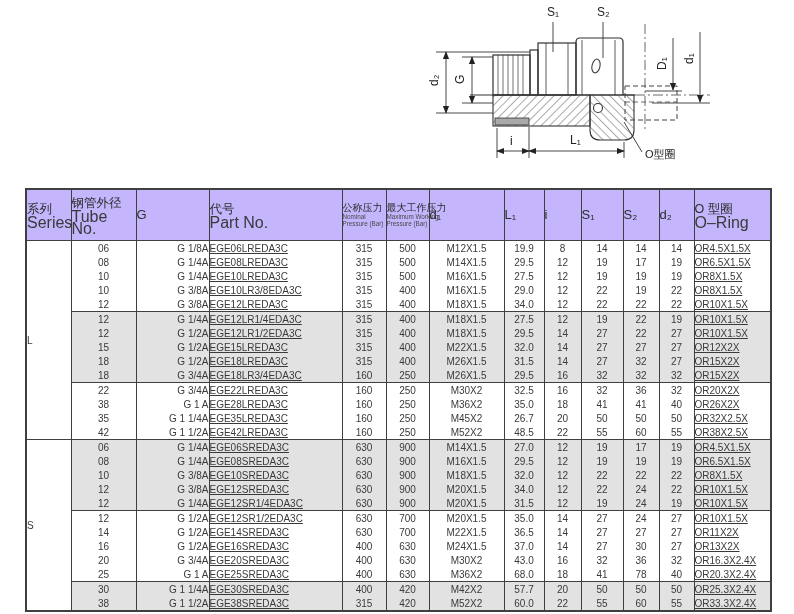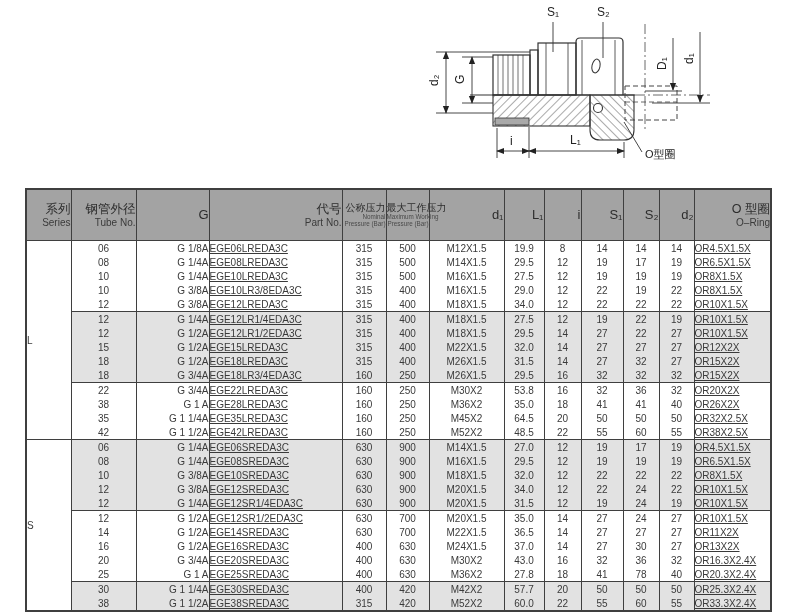--- a/index.html
+++ b/index.html
@@ -17,25 +17,25 @@
   
   .table-wrap{position:absolute;left:25px;top:188px;width:745px;}
   table.spec{border-collapse:collapse;table-layout:fixed;width:745px;
     border:2px solid #3f3f3f;}
   table.spec th, table.spec td{
     border-left:1px solid #3f3f3f;
     padding:0;vertical-align:middle;
     font-size:10px;line-height:13px;color:#3a3a3a;
   }
   table.spec thead th{
-    background:#a3a3a3;border-bottom:1.5px solid #3f3f3f;
-    height:50px;text-align:right;font-weight:normal;color:#2d2d2d;
+    background:#c4b5fd;border-bottom:1.5px solid #3f3f3f;
+    height:50px;text-align:left;font-weight:normal;color:#2d2d2d;
   }
   th .zh{display:block;font-size:12.5px;line-height:15px;color:#2d2d2d;}
-  th .en{display:block;font-size:10px;line-height:12px;color:#3a3a3a;}
+  th .en{display:block;font-size:16px;line-height:12px;color:#3a3a3a;}
   th .zh-sm{display:block;font-size:10px;line-height:10px;color:#2d2d2d;white-space:nowrap;}
   th .en-xs{display:block;font-size:6.3px;line-height:7.5px;color:#4a4a4a;white-space:nowrap;}
   th .big{display:block;font-size:13px;line-height:16px;}
   td{height:14px;text-align:center;background:#ffffff;}
   tr.shaded td{background:#e2e2e2;}
   td.series-cell{background:#ffffff !important;vertical-align:top;text-align:left;
     padding:1px 0 0 7px;font-size:11px;}
   tr.block-start td{border-top:1px solid #3f3f3f;}
   tr.section-start td{border-top:1.5px solid #3f3f3f;}
   td.al{text-align:right;padding-left:14px;}
@@ -345,21 +345,21 @@
           <td>32</td>
           <td class="al2">OR15X2X</td>
         </tr>
         <tr class="block-start">
           <td>22</td>
           <td class="al">G 3/4A</td>
           <td class="al2">EGE22LREDA3C</td>
           <td>160</td>
           <td>250</td>
           <td>M30X2</td>
-          <td>53.8</td>
+          <td>32.5</td>
           <td>16</td>
           <td>32</td>
           <td>36</td>
           <td>32</td>
           <td class="al2">OR20X2X</td>
         </tr>
         <tr>
           <td>38</td>
           <td class="al">G 1 A</td>
           <td class="al2">EGE28LREDA3C</td>
@@ -373,21 +373,21 @@
           <td>40</td>
           <td class="al2">OR26X2X</td>
         </tr>
         <tr>
           <td>35</td>
           <td class="al">G 1 1/4A</td>
           <td class="al2">EGE35LREDA3C</td>
           <td>160</td>
           <td>250</td>
           <td>M45X2</td>
-          <td>64.5</td>
+          <td>26.7</td>
           <td>20</td>
           <td>50</td>
           <td>50</td>
           <td>50</td>
           <td class="al2">OR32X2.5X</td>
         </tr>
         <tr>
           <td>42</td>
           <td class="al">G 1 1/2A</td>
           <td class="al2">EGE42LREDA3C</td>
@@ -528,21 +528,21 @@
           <td>32</td>
           <td class="al2">OR16.3X2.4X</td>
         </tr>
         <tr>
           <td>25</td>
           <td class="al">G 1 A</td>
           <td class="al2">EGE25SREDA3C</td>
           <td>400</td>
           <td>630</td>
           <td>M36X2</td>
-          <td>27.8</td>
+          <td>68.0</td>
           <td>18</td>
           <td>41</td>
           <td>78</td>
           <td>40</td>
           <td class="al2">OR20.3X2.4X</td>
         </tr>
         <tr class="shaded block-start">
           <td>30</td>
           <td class="al">G 1 1/4A</td>
           <td class="al2">EGE30SREDA3C</td>

